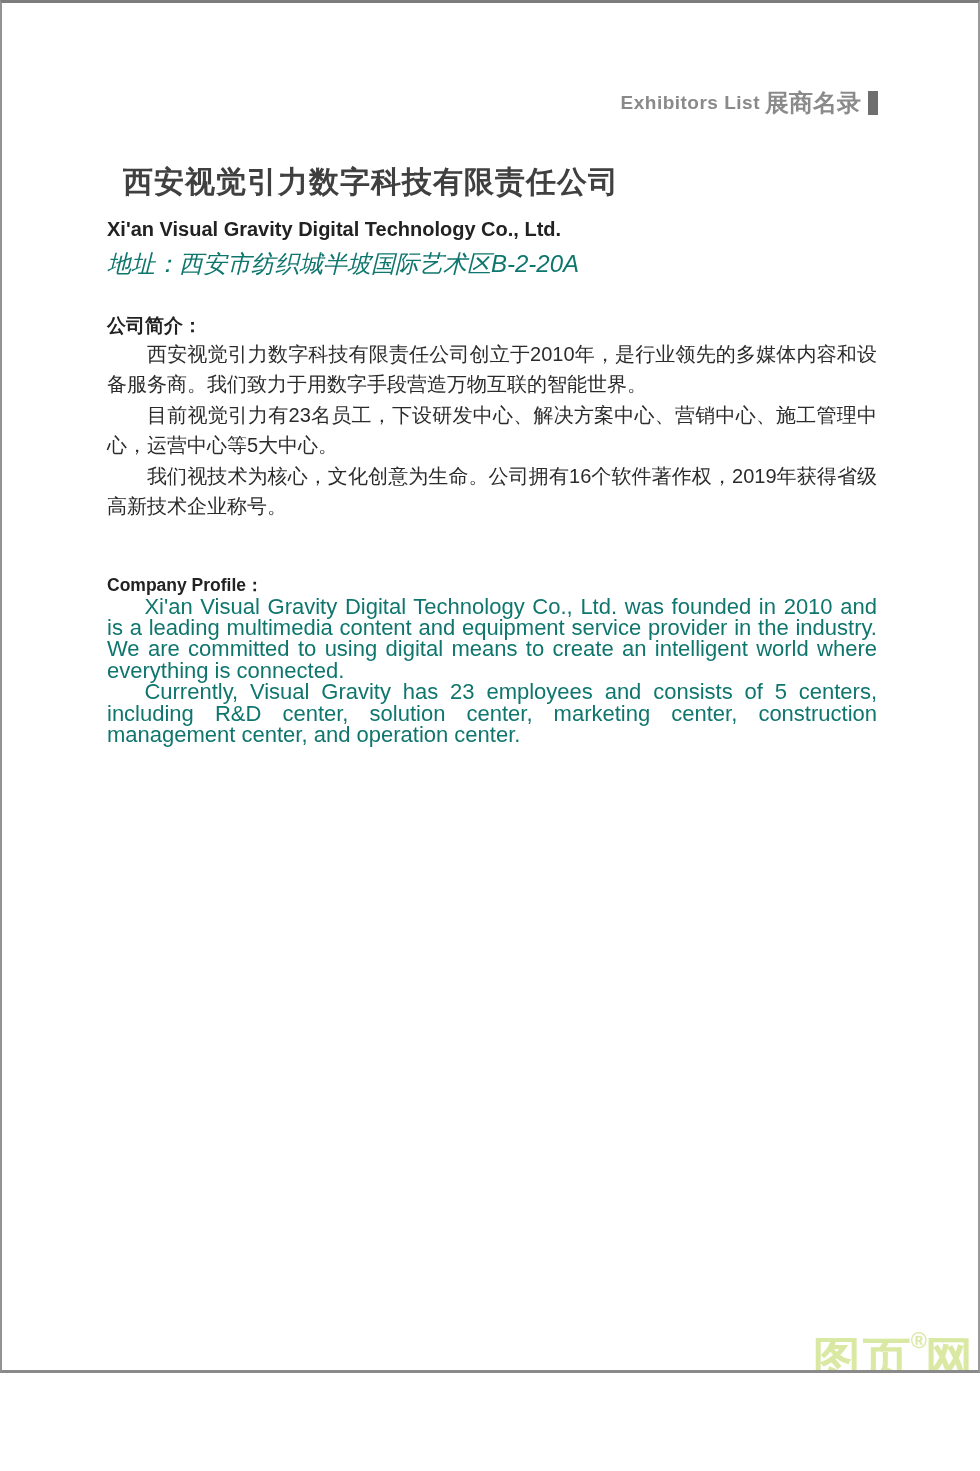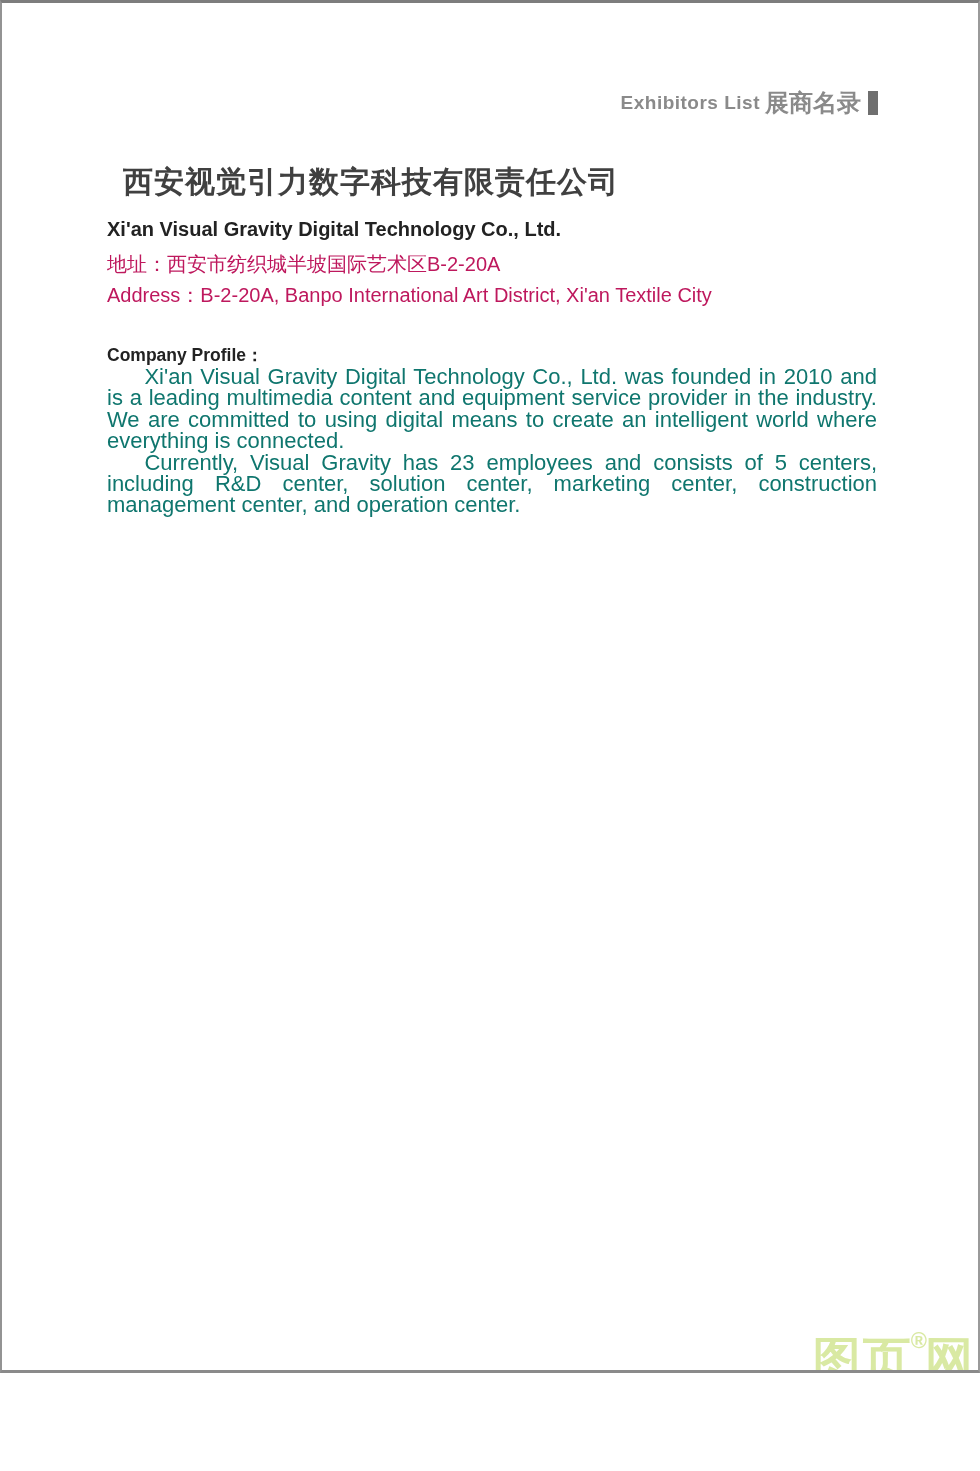--- a/index.html
+++ b/index.html
@@ -68,24 +68,25 @@
     margin: 8px 0 0 0;
     font-size: 20px;
     line-height: 26px;
     font-weight: bold;
     color: #222222;
   }
   .contact {
     margin-top: 7px;
   }
   .contact-line {
-    font-size: 20px;
+    font-size: 24px;
     line-height: 30.5px;
-    color: #be185d;
+    color: #0f766e;
     white-space: nowrap;
+    font-style: italic;
   }
   .contact-email {
     margin-left: 48px;
   }
   
   .cn-profile {
     margin-top: 33px;
   }
   .cn-profile-heading {
     margin: 0;
@@ -97,21 +98,21 @@
   .cn-profile p {
     margin: 0;
     font-size: 20px;
     line-height: 30.5px;
     text-align: justify;
     text-indent: 2em;
     color: #2b2b2b;
   }
   
   .en-profile {
-    margin-top: 34px;
+    margin-top: 52px;
   }
   .en-profile-heading {
     margin: 0;
     font-size: 17.5px;
     line-height: 22px;
     font-weight: bold;
     color: #222222;
   }
   .en-profile p {
     margin: 0;
@@ -160,23 +161,28 @@
     <span class="header-bar"></span>
   </div>
 
   <div class="content">
 
     <h1 class="company-name-cn">西安视觉引力数字科技有限责任公司</h1>
     <h2 class="company-name-en">Xi'an Visual Gravity Digital Technology Co., Ltd.</h2>
 
     <div class="contact">
       <div class="contact-line">地址：西安市纺织城半坡国际艺术区B-2-20A</div>
-      <div class="contact-line">Address：B-2-20A, Banpo International Art District, Xi'an Textile City</div>
     </div>
 
+    <section class="cn-profile">
+      <h3 class="cn-profile-heading">公司简介：</h3>
+      <p>西安视觉引力数字科技有限责任公司创立于2010年，是行业领先的多媒体内容和设备服务商。我们致力于用数字手段营造万物互联的智能世界。</p>
+      <p>目前视觉引力有23名员工，下设研发中心、解决方案中心、营销中心、施工管理中心，运营中心等5大中心。</p>
+      <p>我们视技术为核心，文化创意为生命。公司拥有16个软件著作权，2019年获得省级高新技术企业称号。</p>
+    </section>
 
     <section class="en-profile">
       <h3 class="en-profile-heading">Company Profile：</h3>
       <p>Xi'an Visual Gravity Digital Technology Co., Ltd. was founded in 2010 and is a leading multimedia content and equipment service provider in the industry. We are committed to using digital means to create an intelligent world where everything is connected.</p>
       <p>Currently, Visual Gravity has 23 employees and consists of 5 centers, including R&amp;D center, solution center, marketing center, construction management center, and operation center.</p>
     </section>
 
   </div>
 
   <div class="page-number">119</div>

